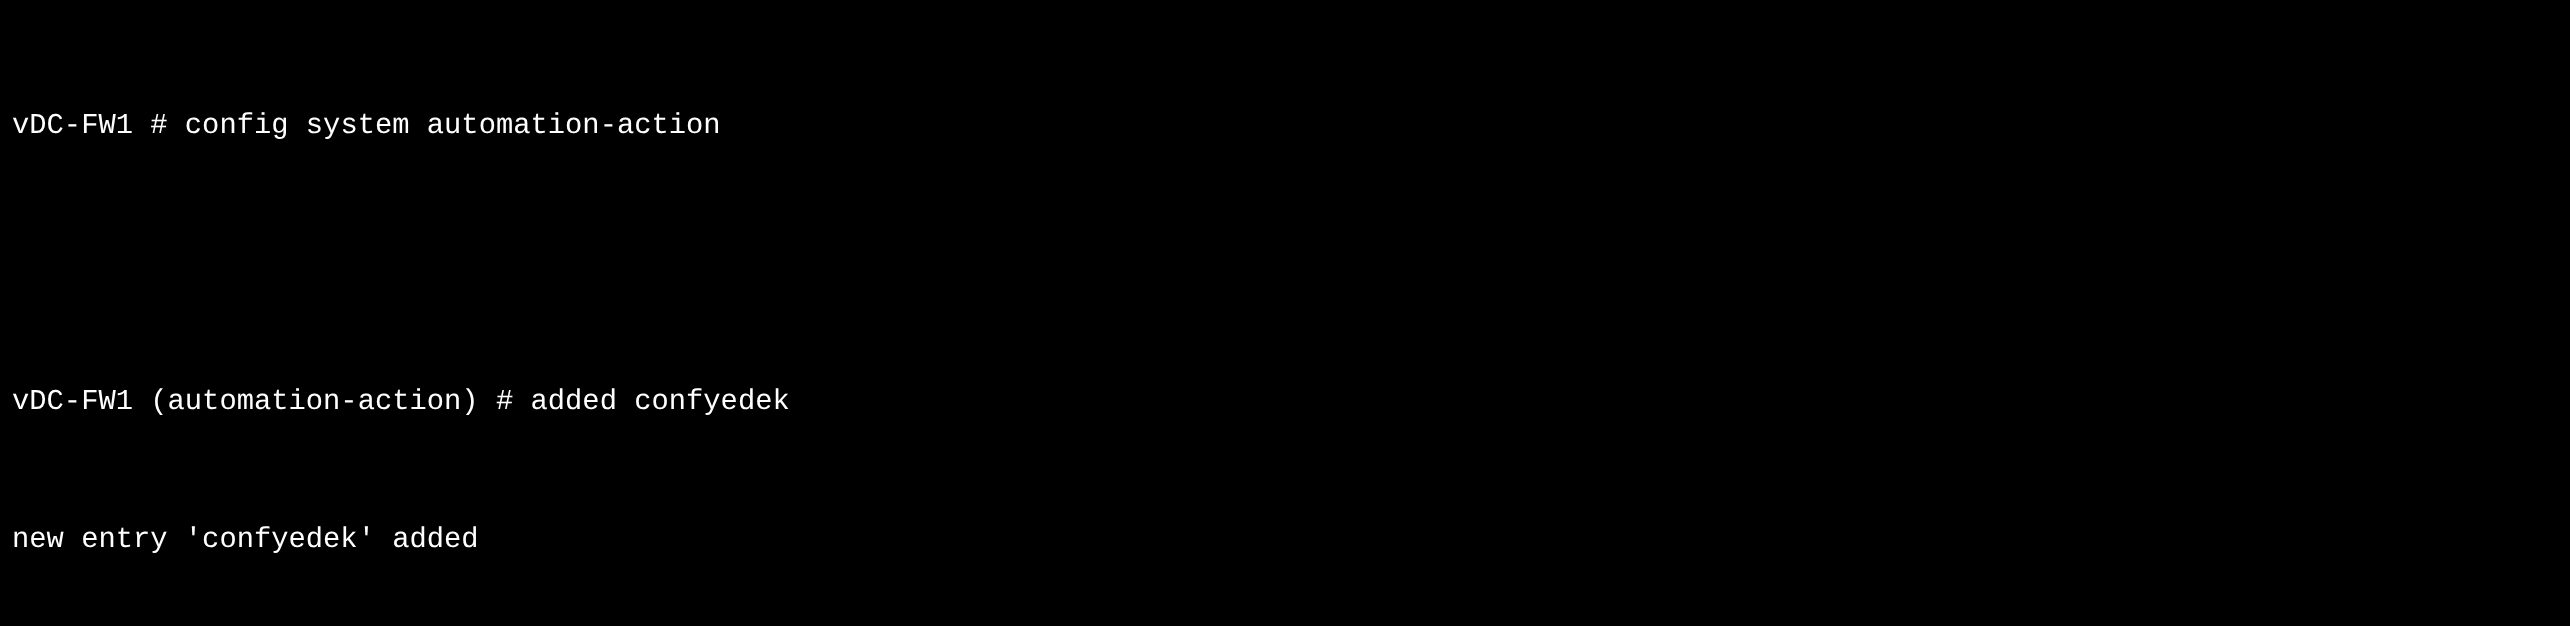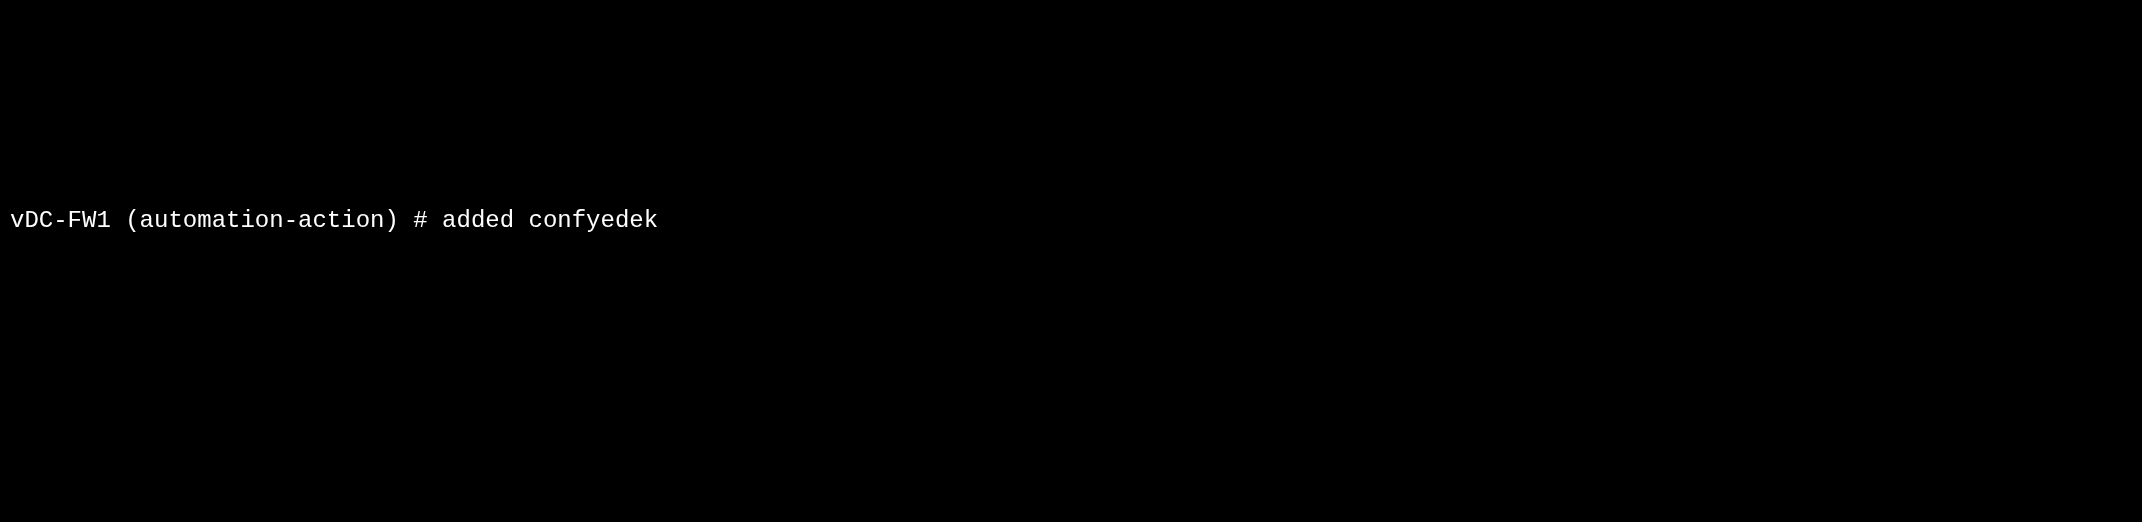--- a/index.html
+++ b/index.html
@@ -24,22 +24,24 @@
       display: block;
     }
     .blank {
       height: 38px;
     }
   </style>
 </head>
 <body>
 
 <div class="terminal">
+  <span class="line"><span>vDC-FW1 # </span><span>config system automation-action</span></span>
   <div class="blank"></div>
   <span class="line"><span>vDC-FW1 (automation-action) # </span><span>added confyedek</span></span>
+  <span class="line"><span>new entry 'confyedek' added</span></span>
   
   
   
   
   
   
   
   
 </div>
 

